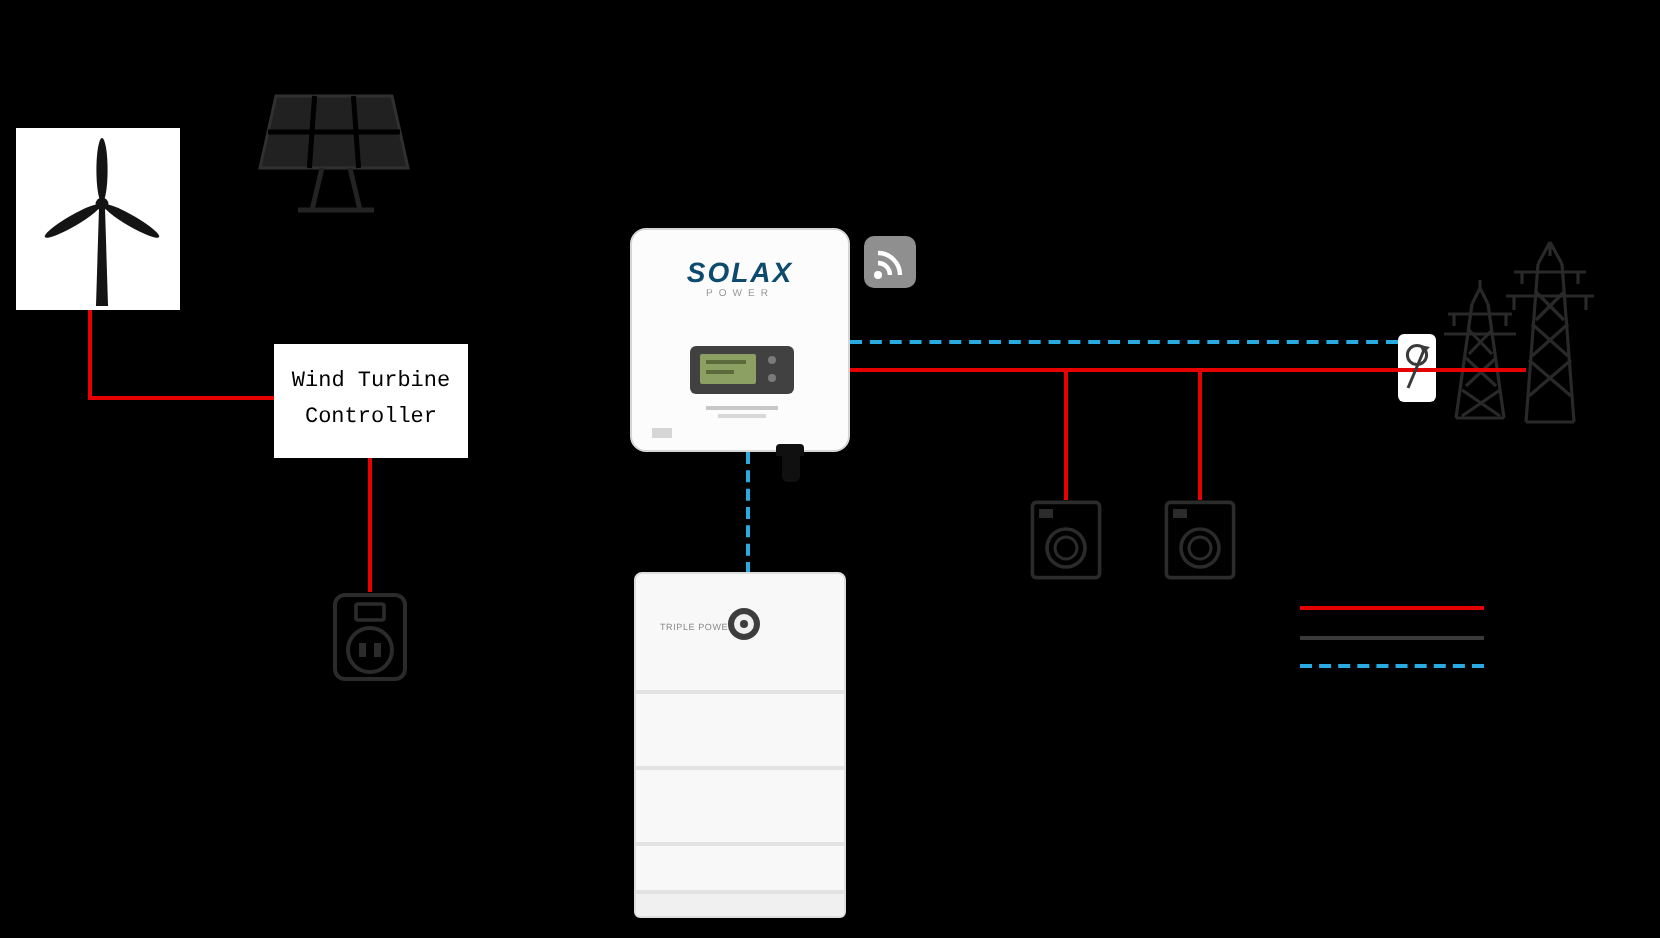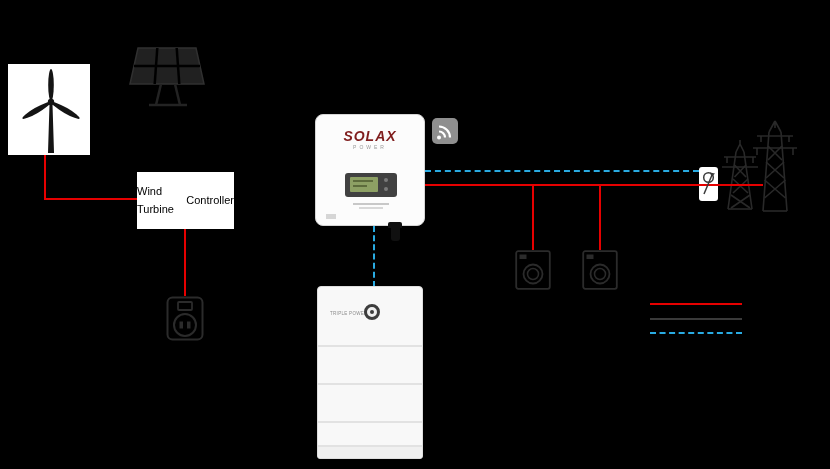--- a/index.html
+++ b/index.html
@@ -13,31 +13,31 @@
   .dash-v{position:absolute;border-left:2px dashed #29abe2;width:0;z-index:2;}
 
   
   #wind-box{left:8px;top:64px;width:82px;height:91px;background:#ffffff;z-index:3;}
 
   
   #solar{left:124px;top:46px;width:84px;height:66px;z-index:3;}
 
   
   #wtc{left:137px;top:172px;width:97px;height:57px;background:#ffffff;z-index:3;
-       display:flex;flex-direction:row;align-items:center;justify-content:center;
-       font-family:Liberation Sans, sans-serif;font-size:11px;color:#000;line-height:1.6;}
+       display:flex;flex-direction:column;align-items:center;justify-content:center;
+       font-family:Liberation Mono, monospace;font-size:11px;color:#000;line-height:1.6;}
 
   
   .icon-dark{z-index:3;}
 
   
   #inverter{left:315px;top:114px;width:110px;height:112px;background:#fcfcfc;
             border:1px solid #d5d5d5;border-radius:8px;z-index:3;box-sizing:border-box;}
   .solax-logo{position:absolute;left:0;top:14px;width:108px;text-align:center;}
-  .solax-name{font-weight:bold;font-style:italic;font-size:14px;letter-spacing:1px;color:#7f1d1d;line-height:1;}
+  .solax-name{font-weight:bold;font-style:italic;font-size:14px;letter-spacing:1px;color:#0c4a6e;line-height:1;}
   .solax-sub{font-size:5px;letter-spacing:3px;color:#999;margin-top:1px;}
   .inv-display{position:absolute;left:29px;top:58px;width:52px;height:24px;background:#414141;border-radius:3px;}
   .inv-screen{position:absolute;left:5px;top:4px;width:28px;height:15px;background:#8da064;border-radius:1px;}
   .inv-screen .ln{position:absolute;left:3px;width:20px;height:2px;background:#5d6b3c;}
   .inv-btn{position:absolute;width:4px;height:4px;border-radius:50%;background:#7a7a7a;}
   .inv-bar{position:absolute;background:#c8c8c8;height:2px;}
   .inv-mark{position:absolute;left:10px;top:99px;width:10px;height:5px;background:#d6d6d6;}
   .inv-cap{left:388px;top:222px;width:14px;height:6px;background:#101010;z-index:4;border-radius:2px 2px 0 0;}
   .inv-plug{left:391px;top:226px;width:9px;height:15px;background:#101010;z-index:4;border-radius:0 0 3px 3px;}
 

